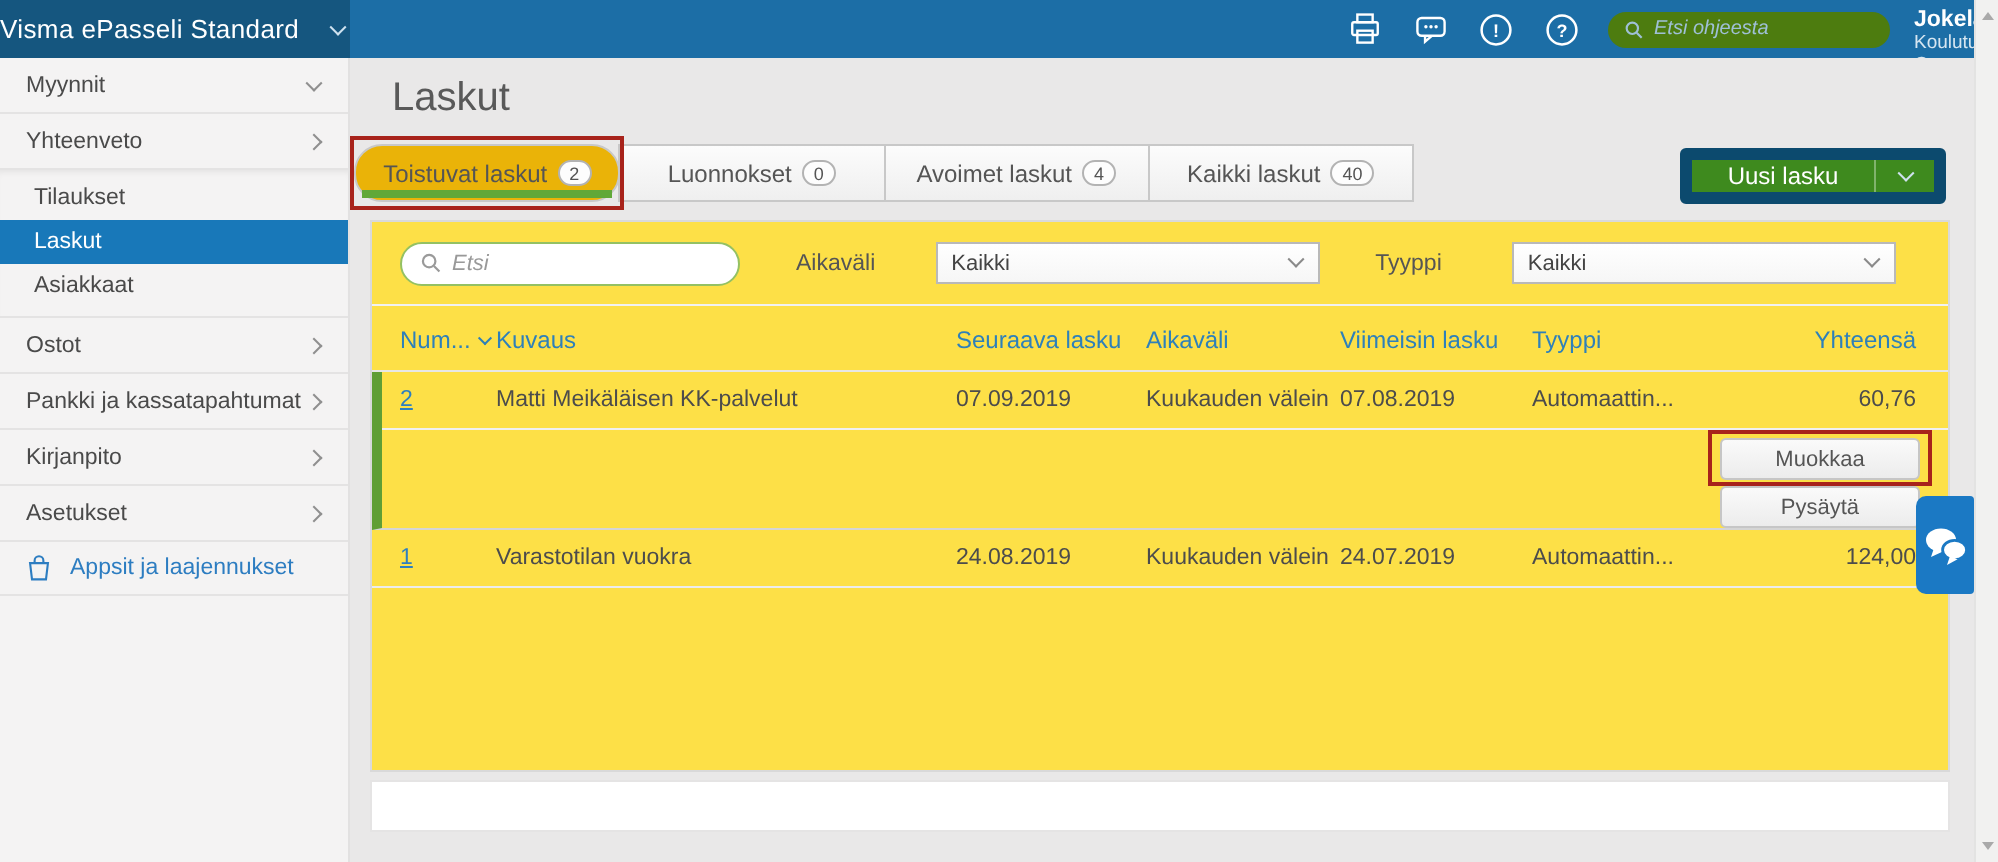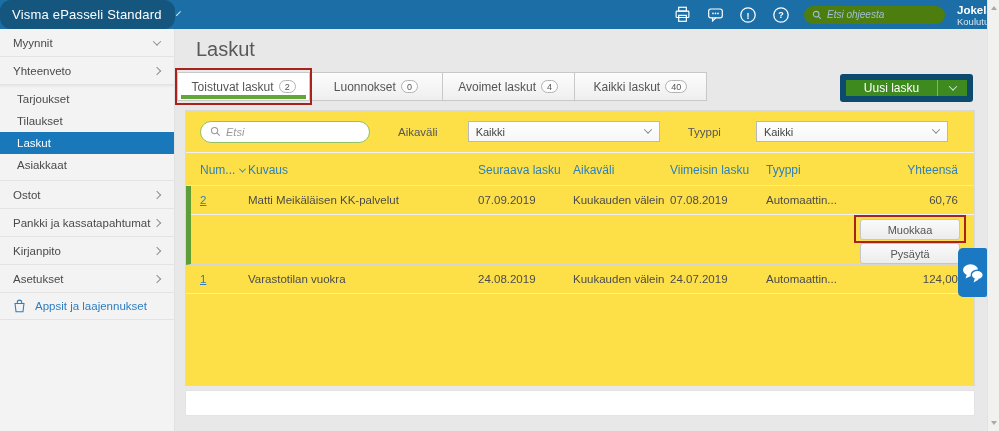--- a/index.html
+++ b/index.html
@@ -1,21 +1,21 @@
 <!DOCTYPE html>
 <html><head>
 <meta charset="utf-8">
 <style>
   * { margin:0; padding:0; box-sizing:border-box; }
   html,body { width:999px; height:431px; font-family:"Liberation Sans","DejaVu Sans",sans-serif; overflow:hidden; background:#e9e8e8; }
   .page { position:relative; width:999px; height:431px; }
 
   
   .topbar { position:absolute; left:0; top:0; width:987px; height:29px; background:#1c6ea6; display:flex; align-items:center; }
-  .topbar-left { width:175px; height:29px; background:#15567f; display:flex; align-items:center; padding-left:12px; gap:16px; flex:0 0 175px;border-radius:11px; }
+  .topbar-left { width:175px; height:29px; background:#15567f; display:flex; align-items:center; gap:16px; flex:0 0 175px; }
   .app-title { color:#fff; font-size:13px; letter-spacing:.2px; white-space:nowrap; }
   .chev { display:inline-block; width:6px; height:6px; border-right:1.6px solid currentColor; border-bottom:1.6px solid currentColor; }
   .chev.down { transform:rotate(45deg) translate(-1px,-1px); }
   .chev.right { transform:rotate(-45deg); }
   .chev.white { color:#cfe2ef; }
   .topbar-icons { display:flex; align-items:center; gap:15px; margin-left:498px; }
   .tb-icon { width:18px; height:18px; display:flex; align-items:center; justify-content:center; cursor:pointer; }
   .tb-search { margin-left:14px; width:148px; height:18px; background:#4d7c0f; border-radius:10px; display:flex; align-items:center; padding:0 8px; gap:5px; }
   .tb-search input { background:transparent; border:none; outline:none; color:#bcd4e4; font-size:10px; font-style:italic; width:110px; font-family:inherit; }
   .tb-search input::placeholder { color:#9fc0d6; font-style:italic; }
@@ -39,21 +39,21 @@
   .nav-sub.active { background:#1878b9; color:#fff; }
   .nav-apps { height:27px; display:flex; align-items:center; gap:9px; padding-left:13px; border-bottom:1px solid #e4e3e3; color:#2d7dc1; cursor:pointer; }
 
   
   .main { position:absolute; left:175px; top:29px; width:812px; height:402px; background:#e9e8e8; }
   .page-title { position:absolute; left:21px; top:9px; font-size:20px; color:#595959; font-weight:400; }
 
   .tabs { position:absolute; left:2px; top:43px; width:530px; display:flex; }
   .tab { position:relative; flex:1; height:29px; margin-left:-1px; display:flex; align-items:center; justify-content:center; gap:5px; font-size:12px; color:#555; background:linear-gradient(#fcfcfc,#efefef); border:1px solid #c8c8c8; cursor:pointer; }
   .tab:first-child { margin-left:0; }
-  .tab.active { background:#ffffff; }
+  .tab.active { background:#eab308;border-radius:14px; }
   .tab.active::after { content:''; position:absolute; left:3px; right:3px; bottom:1px; height:4px; background:#61a838; }
   .badge { display:inline-block; min-width:10px; padding:0 5px; height:13px; line-height:12px; border:1px solid #b3b3b3; border-radius:8px; background:#fdfdfd; font-size:9px; color:#555; text-align:center; }
   .anno-tab { position:absolute; left:0px; top:39px; width:137px; height:37px; border:2px solid #a8231b; pointer-events:none; z-index:6; }
 
   .new-invoice { position:absolute; right:14px; top:45px; height:28px; display:flex; background:#3e8a1e; border:6px solid #0c4a6e; border-radius:3px; color:#fff; cursor:pointer; }
   .new-invoice .lbl { width:91px; display:flex; align-items:center; justify-content:center; font-size:12px; }
   .new-invoice .dd { width:30px; display:flex; align-items:center; justify-content:center; border-left:1px solid rgba(255,255,255,.35); }
 
   .panel { position:absolute; left:10px; right:12px; top:81px; height:276px; background:#fde047; border:1px solid #d9d9d9; }
   .filterbar { height:42px; display:flex; align-items:center; padding:0 14px; border-bottom:1px solid #f1f1f1; }
@@ -143,23 +143,20 @@
     <div class="nav-item">
       <span>Myynnit</span>
         <span class="chev down"></span>
     </div>
     <div class="nav-item">
       <span>Yhteenveto</span>
         <span class="chev right"></span>
     </div>
     <div class="nav-sub-group">
       <div class="nav-sub">
-          <span>Tarjoukset</span>
-        </div>
-      <div class="nav-sub">
           <span>Tilaukset</span>
         </div>
       <div class="nav-sub active">
           <span>Laskut</span>
         </div>
       <div class="nav-sub">
           <span>Asiakkaat</span>
         </div>
     </div>
     <div class="nav-item">

